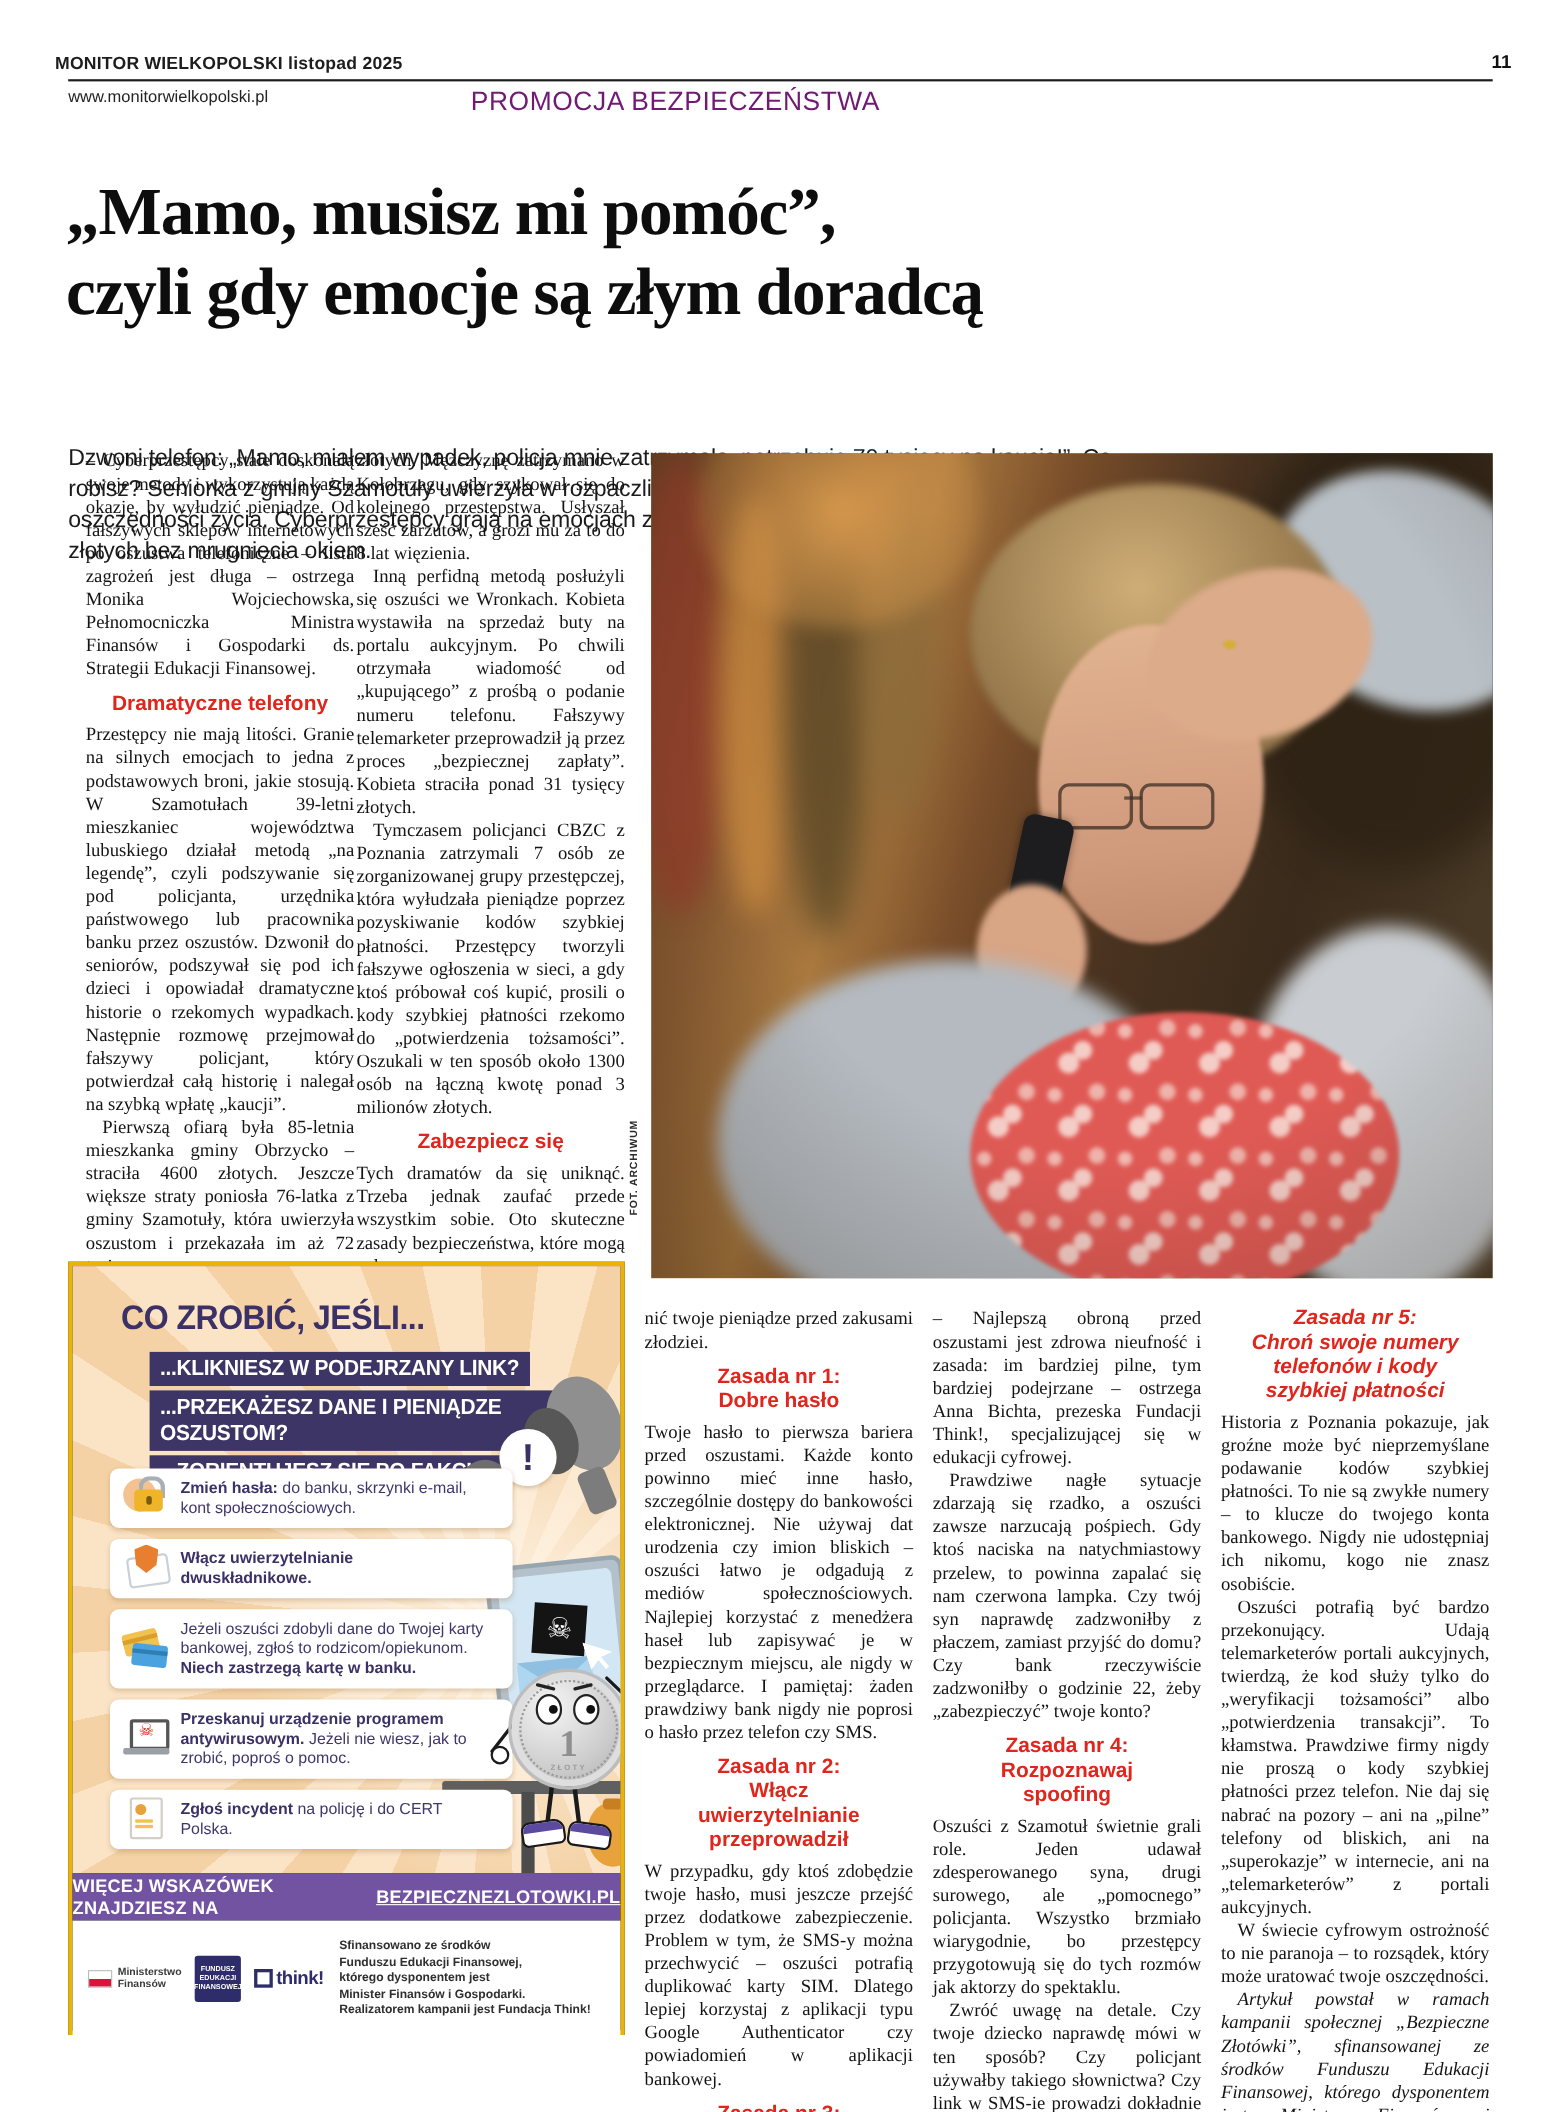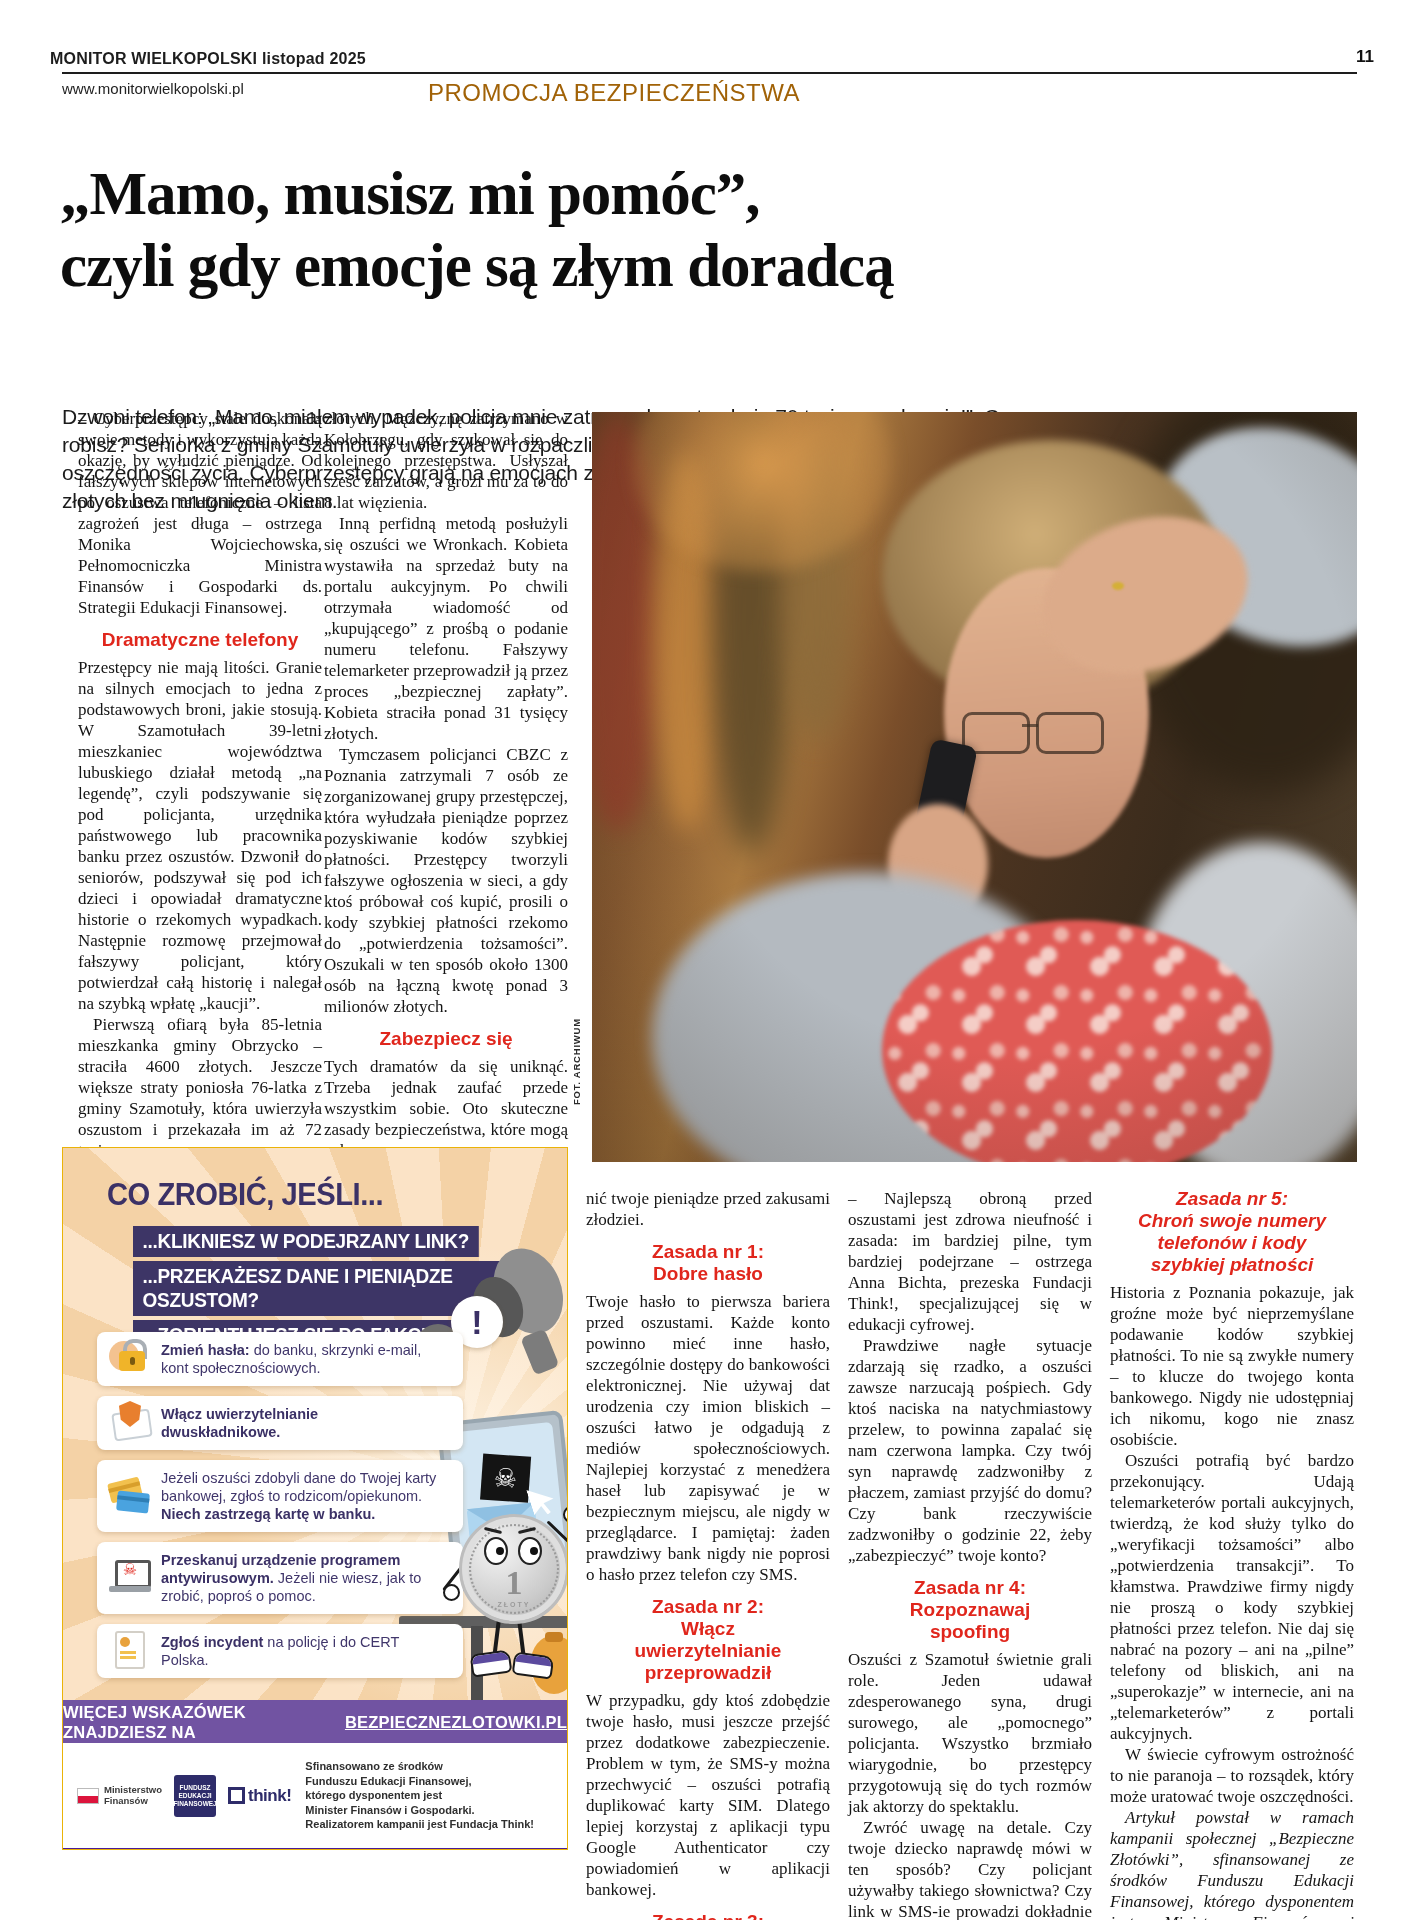--- a/index.html
+++ b/index.html
@@ -4,21 +4,21 @@
 <style>
   html,body{margin:0;padding:0;background:#fff;}
   .page{position:relative;width:1420px;height:1920px;background:#fff;overflow:hidden;
         font-family:"Liberation Sans",sans-serif;color:#161616;}
 
   
   .masthead{position:absolute;left:50px;top:50px;font:700 16px/18px "Liberation Sans",sans-serif;color:#1d1d1d;letter-spacing:.2px;}
   .pagenum{position:absolute;right:46px;top:48px;font:700 17px/18px "Liberation Sans",sans-serif;color:#111;}
   .head-rule{position:absolute;left:62px;right:63px;top:72px;height:2px;background:#1d1d1d;}
   .website{position:absolute;left:62px;top:80px;font:15px/18px "Liberation Sans",sans-serif;color:#222;}
-  .section-title{position:absolute;left:428px;top:80px;font:400 24px/26px "Liberation Sans",sans-serif;color:#a16207;letter-spacing:.5px;}
+  .section-title{position:absolute;left:428px;top:80px;font:400 24px/26px "Liberation Sans",sans-serif;color:#701a75;letter-spacing:.5px;}
 
   
   .headline{position:absolute;left:60px;top:158px;width:1240px;
             font:700 61px/72px "Liberation Serif",serif;color:#0d0d0d;letter-spacing:-1px;}
   .lead{position:absolute;left:62px;top:382px;width:1000px;
         font:400 21px/28px "Liberation Sans",sans-serif;color:#1b1b1b;letter-spacing:-.2px;}
 
   
   .acol{position:absolute;width:244px;font:17px/21px "Liberation Serif",serif;
         text-align:justify;color:#141414;}
@@ -61,22 +61,22 @@
             background:radial-gradient(circle at 20% 30%,#f0b8b0 6px,transparent 7px),
                        radial-gradient(circle at 60% 60%,#f4cdc6 8px,transparent 9px),
                        radial-gradient(circle at 80% 25%,#eeb3aa 7px,transparent 8px),
                        radial-gradient(circle at 40% 80%,#f4cdc6 9px,transparent 10px),#e05a55;
             background-size:64px 58px;filter:blur(2px);}
   .ph-vignette{position:absolute;inset:0;background:radial-gradient(circle at 55% 40%,rgba(0,0,0,0) 55%,rgba(35,22,8,.28));}
   .photo-credit{position:absolute;left:572px;top:1018px;writing-mode:vertical-rl;transform:rotate(180deg);
                 font:700 9.5px/10px "Liberation Sans",sans-serif;color:#2a2a2a;letter-spacing:.8px;}
 
   
-  .info{position:absolute;left:62px;top:1147px;width:506px;height:703px;border:1px solid #eab308;
-        box-sizing:border-box;background:#4c1d95;}
+  .info{position:absolute;left:62px;top:1147px;width:506px;height:703px;border:4px solid #eab308;
+        box-sizing:border-box;background:#0f172a;}
   .info-peach{position:relative;width:100%;height:552px;overflow:hidden;
       background:radial-gradient(circle at 78% 60%,rgba(255,247,235,.95),rgba(255,247,235,0) 46%),
                  repeating-conic-gradient(from 6deg at 78% 60%,#fbe3c6 0 9deg,#f4d2a6 9deg 18deg);}
   .info-title{position:absolute;left:44px;top:30px;font:800 31px/34px "Liberation Sans",sans-serif;
               color:#3b3166;letter-spacing:-.5px;transform:scaleX(.94);transform-origin:left;}
   .qwrap{position:absolute;left:70px;top:78px;}
   .qbox{display:table;background:#3d3566;color:#fff;font:700 20px/24px "Liberation Sans",sans-serif;
         letter-spacing:-.3px;padding:3px 10px 4px;margin-bottom:4px;transform:scaleX(.95);transform-origin:left;}
   .cards{position:absolute;left:34px;top:184px;width:366px;z-index:2;}
   .card{position:relative;background:#fff;border-radius:8px;box-shadow:0 2px 5px rgba(150,110,60,.3);

